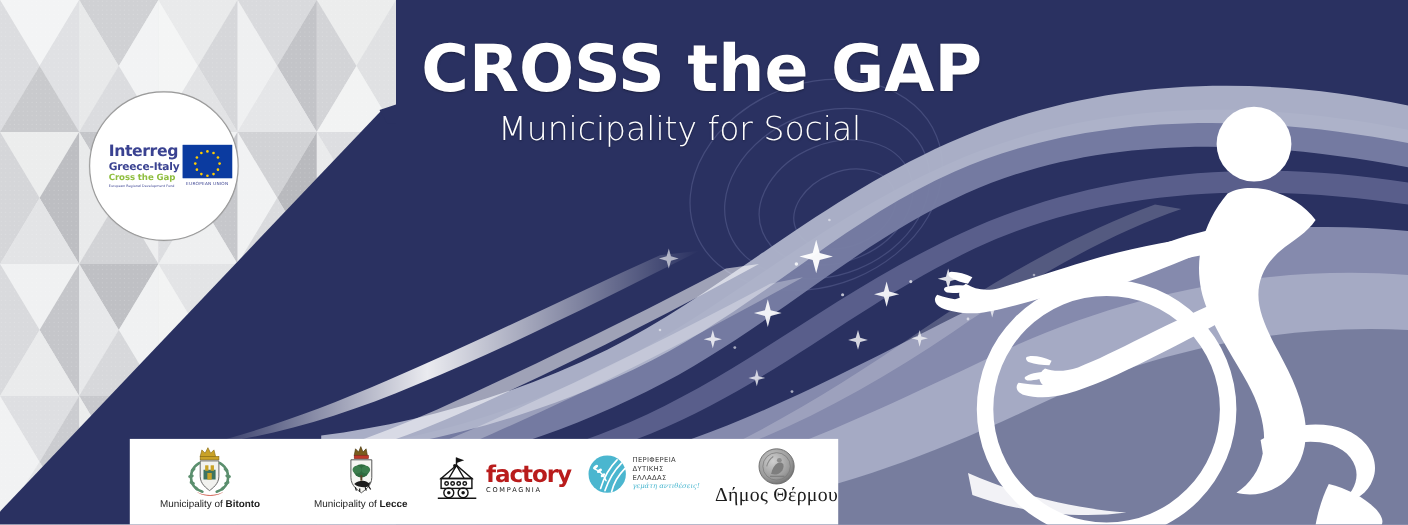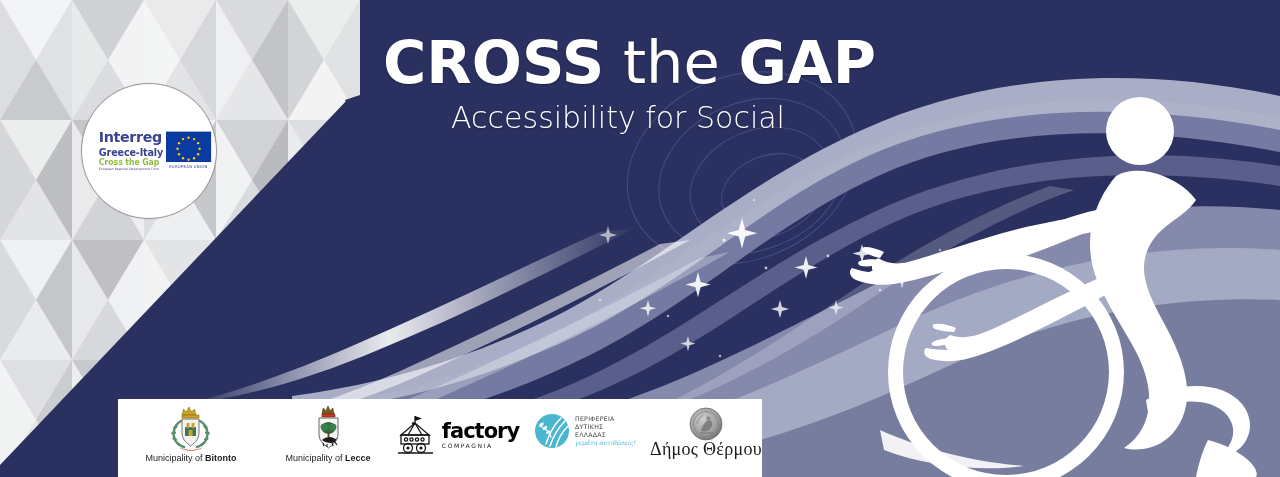--- a/index.html
+++ b/index.html
@@ -72,21 +72,21 @@
   #artwork svg{display:block;}
 
   
   #title-block{position:absolute;left:383px;top:33px;width:560px;}
   #main-title{
     font-family:"DejaVu Sans",sans-serif;
     font-size:59px;line-height:1.02;color:#ffffff;white-space:nowrap;
     text-shadow:0 1px 2px rgba(0,0,0,.35);
   }
   #main-title .b{font-weight:700;margin-top:24px;}
-  #main-title .l{font-weight:400;}
+  #main-title .l{font-weight:700;}
   #sub-title{
     margin-top:7px;
     font-family:"DejaVu Sans",sans-serif;
     font-weight:300;font-size:30px;line-height:1.22;color:#ffffff;
     text-align:center;width:470px;
     text-shadow:0 1px 2px rgba(0,0,0,.3);
   }
 
   
   #footer-bar{
@@ -123,21 +123,21 @@
     font-style:italic;font-size:6.2px;color:#49b6cf;margin-top:1px;
   }
   .thermo-name{
     font-family:Liberation Serif, serif;
     font-size:18px;color:#1c1c1c;margin-top:-2px;letter-spacing:.3px;
   }
   .factory-row{display:flex;align-items:center;gap:5px;}
   .factory-text{display:flex;flex-direction:column;line-height:1;}
   .factory-main{
     font-family:"DejaVu Sans",sans-serif;
-    font-weight:700;font-size:21px;color:#000000;letter-spacing:-1px;
+    font-weight:700;font-size:21px;color:#b91c1c;letter-spacing:-1px;
   }
   .factory-sub{
     font-family:"DejaVu Sans",sans-serif;
     font-size:6px;color:#141414;letter-spacing:1.6px;margin-top:1px;
   }
 </style>
 </head>
 <body>
 
 <div id="banner">
@@ -429,21 +429,21 @@
                  C1198,466 1202,452 1208,440 Z" fill="#ffffff"></path>
 
         <path d="M880,430 C920,448 972,462 1024,466 C980,472 926,466 884,450 Z" fill="#ffffff" opacity=".9"></path>
       </g>
     </svg>
   </div>
 
   <div id="title-block">
     <div id="main-title"><span class="b">CROSS</span><span class="l"> the </span><span class="b">GAP</span></div>
     <div id="sub-title">
-      <div>Accessibility for Social</div>
+      <div>Municipality for Social</div>
     </div>
   </div>
 
   <div id="footer-bar">
 
     <div class="partner" id="p-bitonto">
       <div class="emblem">
         <svg width="46" height="50" viewBox="0 0 46 50" xmlns="http://www.w3.org/2000/svg">
 
           <path d="M14,12 l1.5,-6 l3,3 l2.5,-5 l2.5,5 l3,-3 l1.5,6 Z" fill="#c9a227" stroke="#8a6d12" stroke-width=".6"></path>

